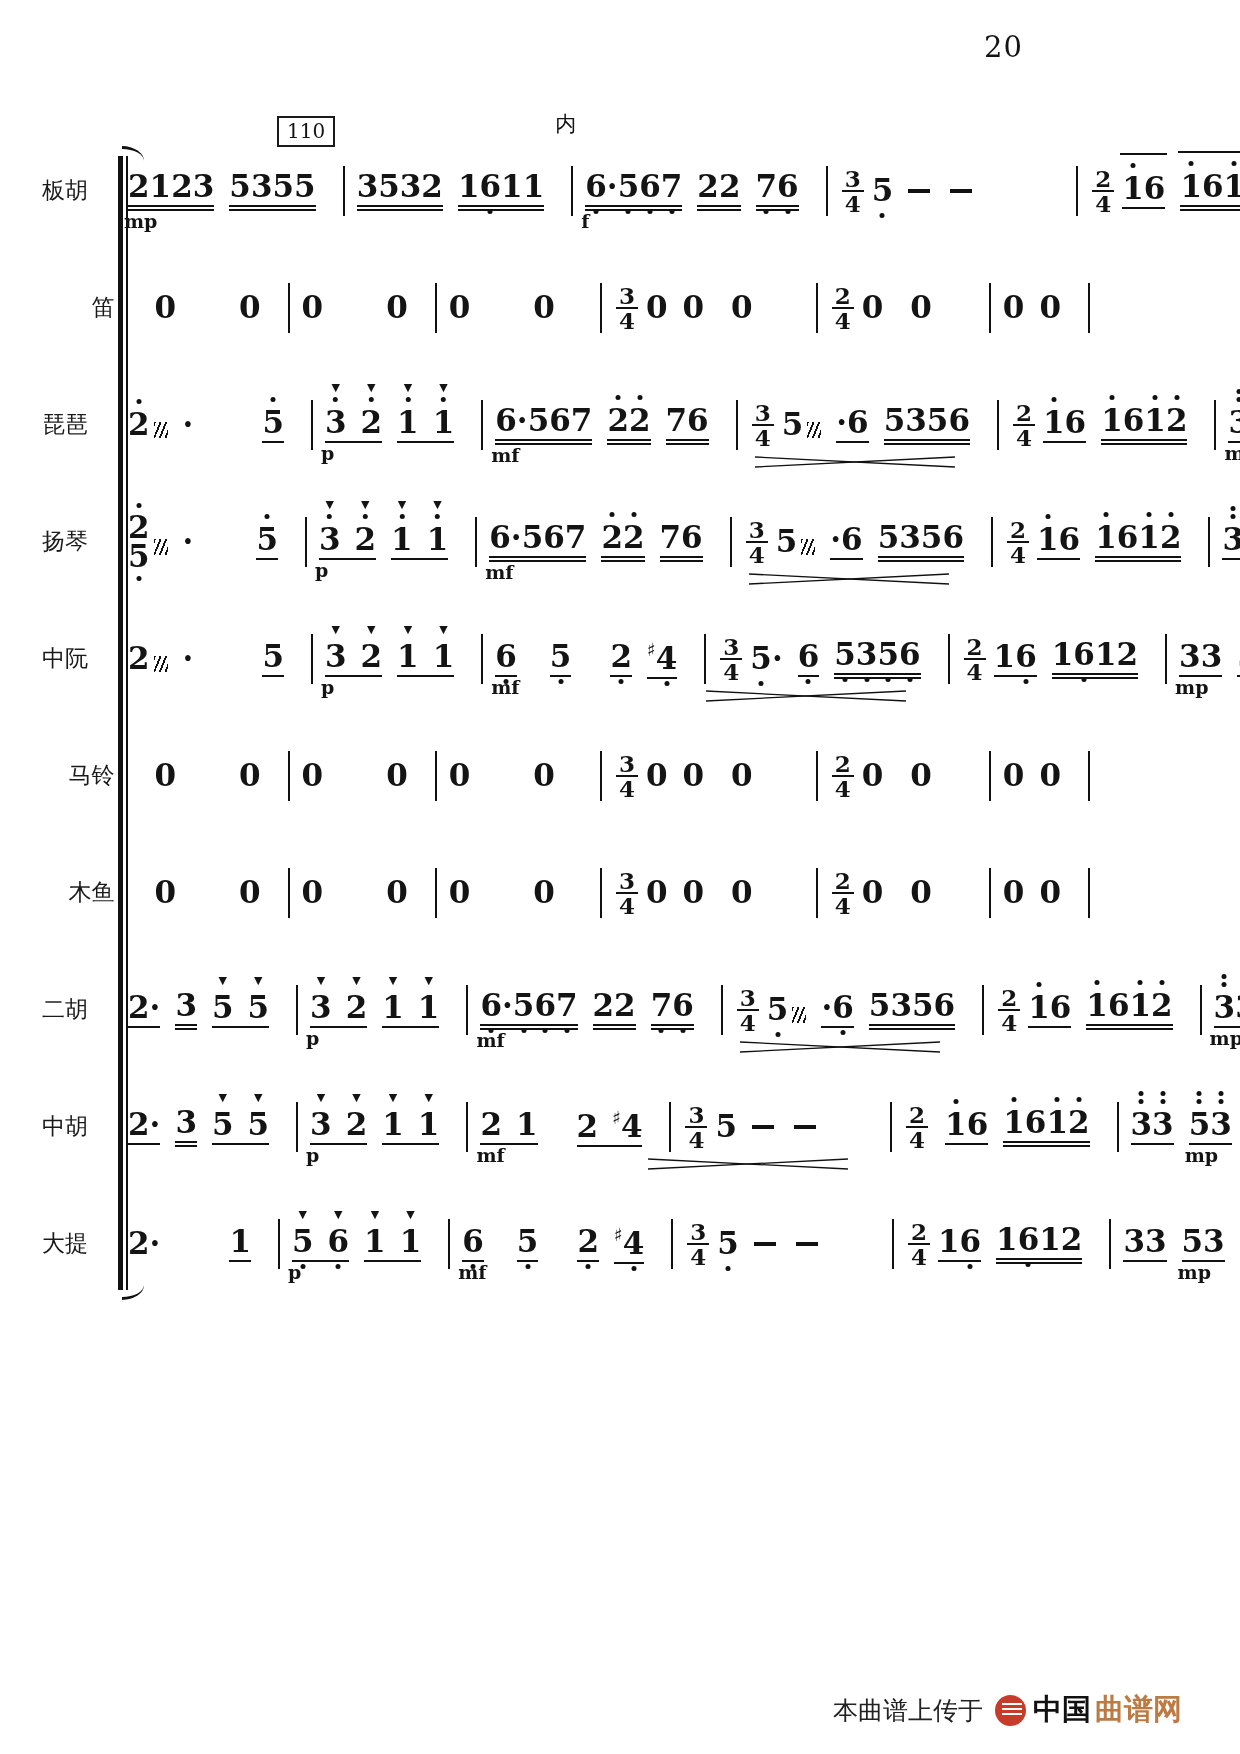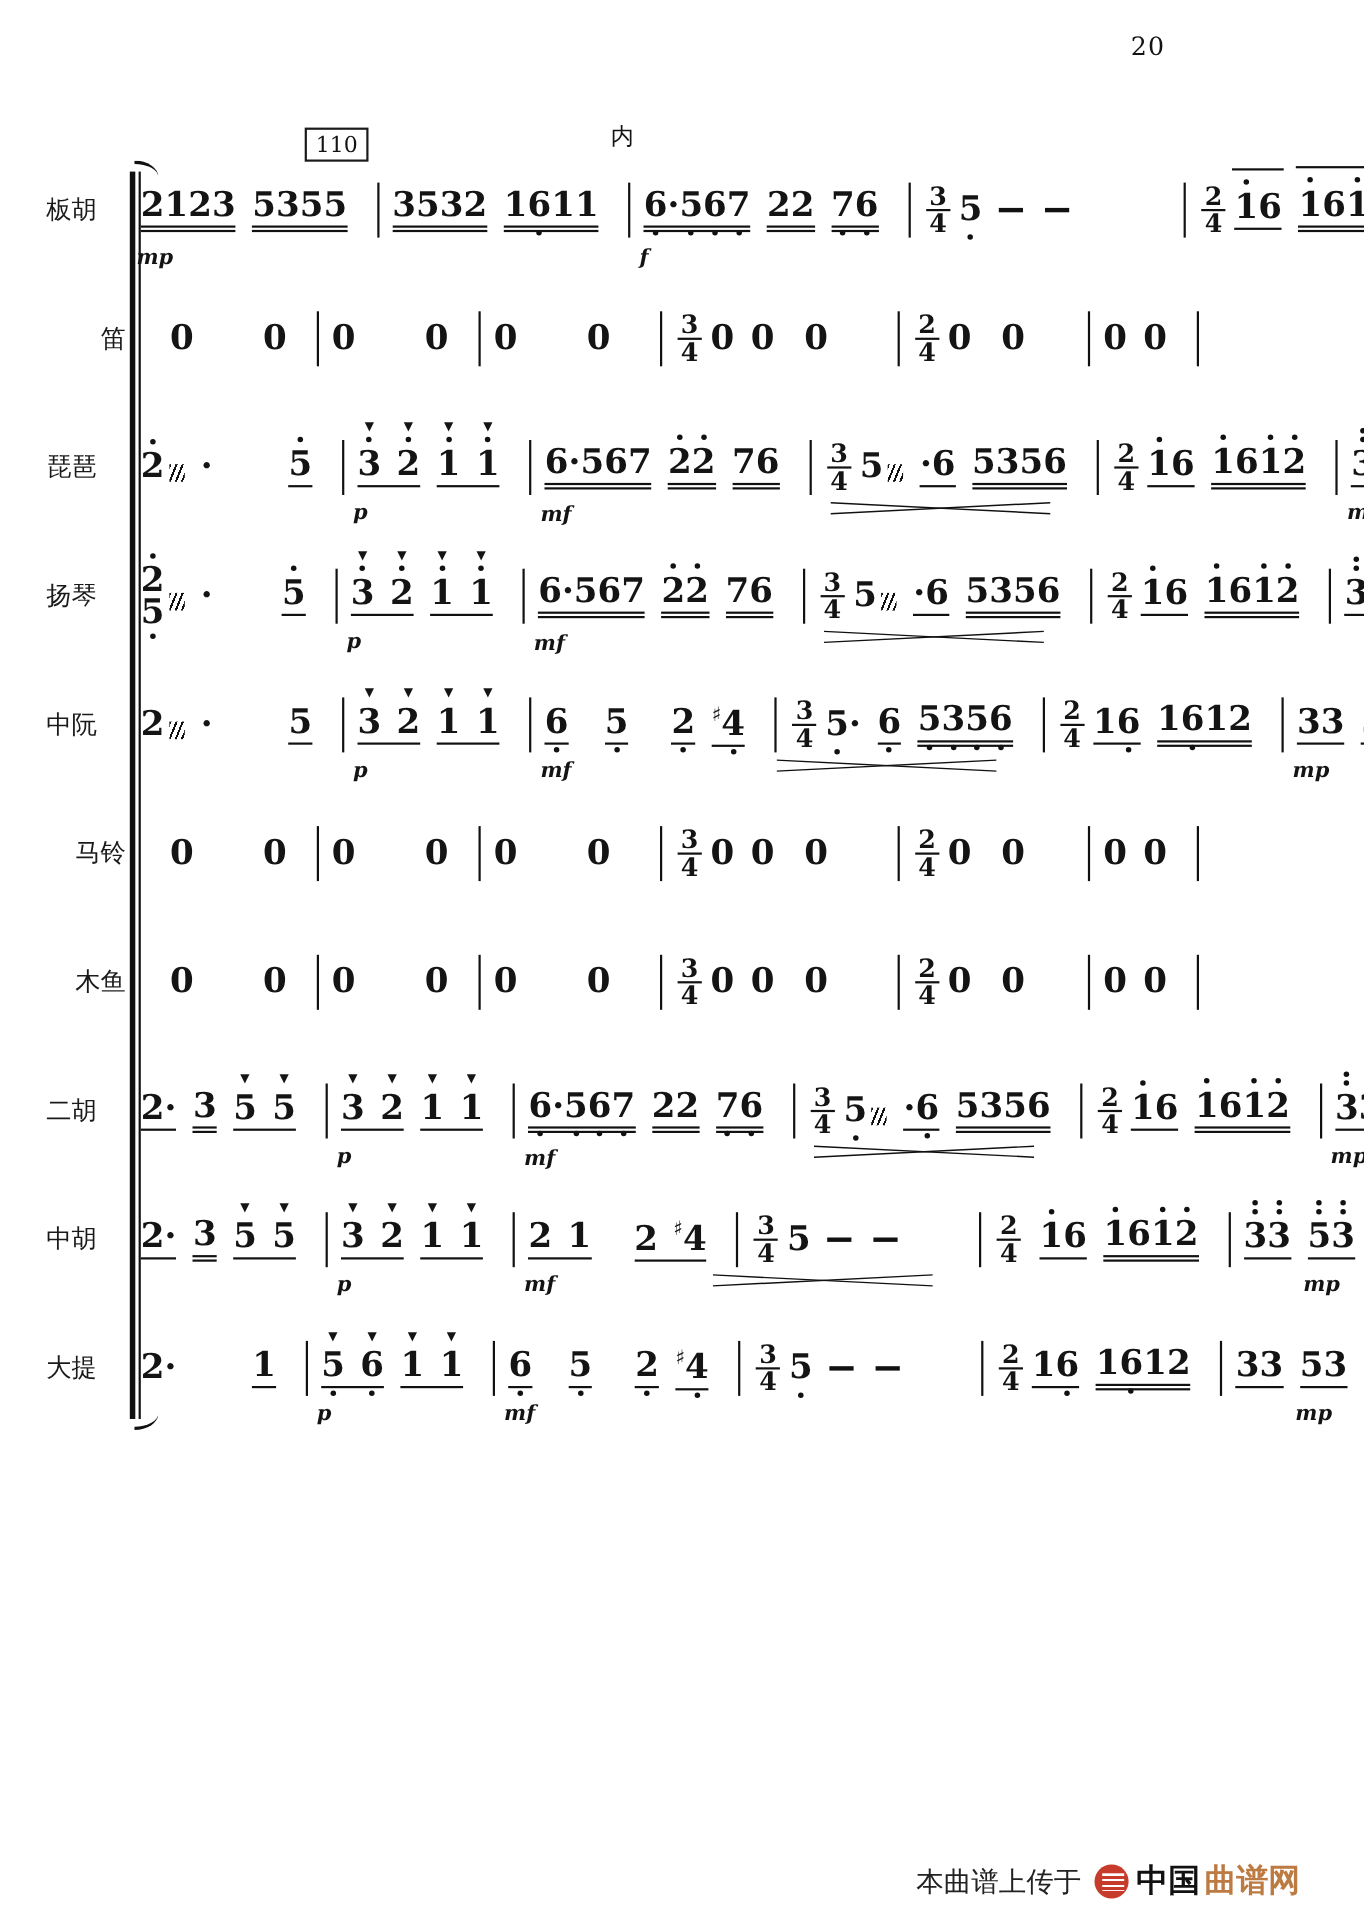--- a/index.html
+++ b/index.html
@@ -1,19 +1,19 @@
 <!DOCTYPE html>
 <html><head>
 <meta charset="utf-8">
 <style>
   html,body{margin:0;padding:0;}
   body{width:1240px;height:1754px;background:#ffffff;position:relative;overflow:hidden;
        font-family:"DejaVu Serif",serif;color:#141414;}
   
-  .page-num{position:absolute;top:30px;left:1028px;font-size:23px;letter-spacing:1px;}
+  .page-num{position:absolute;top:30px;left:984px;font-size:29px;letter-spacing:1px;}
   .tempo-box{position:absolute;top:116px;left:277px;border:2px solid #1a1a1a;padding:0 8px;
              font-size:20px;line-height:27px;font-weight:400;}
   
   .system{position:absolute;left:118px;top:152px;height:1142px;width:12px;}
   .system .thick{position:absolute;left:0;top:4px;bottom:4px;width:5px;background:#111;}
   .system .thin{position:absolute;left:8px;top:4px;bottom:4px;width:2px;background:#111;}
   .system::before{content:"";position:absolute;left:4px;top:-6px;width:22px;height:15px;
                   border-top:3px solid #111;border-top-right-radius:22px 15px;}
   .system::after{content:"";position:absolute;left:4px;bottom:-6px;width:22px;height:15px;
                  border-bottom:3px solid #111;border-bottom-right-radius:22px 15px;}
@@ -43,21 +43,21 @@
   .dt{width:5px;height:5px;border-radius:50%;background:#111;margin:1.5px 0;}
   .trem{align-self:center;width:14px;height:16px;margin-left:4px;transform:translateY(5px);
         background:repeating-linear-gradient(112deg,#111 0 1.8px,transparent 1.8px 5.2px);}
   .bar{width:2px;height:50px;background:#111;margin:0 12px;position:relative;flex:none;}
   .time{display:inline-flex;flex-direction:column;align-items:center;margin:0 8px 0 2px;
         font-weight:700;font-size:23px;line-height:23px;}
   .time .tn{border-bottom:2.5px solid #111;padding:0 3px;}
   .time .td{padding:0 3px;}
   .dash{width:22px;height:4px;background:#111;margin-right:20px;align-self:center;flex:none;}
   .sp{display:inline-block;flex:none;}
-  .dyn{position:absolute;top:100%;left:-4px;margin-top:14px;font-style:italic;font-weight:700;
+  .dyn{position:absolute;top:100%;left:-4px;margin-top:1px;font-weight:700;
        font-size:19px;line-height:1;letter-spacing:0;}
   .ann{position:absolute;bottom:100%;left:-16px;margin-bottom:28px;font-size:21px;font-weight:400;
        font-family:"Liberation Sans",sans-serif;}
   .stack{display:inline-flex;flex-direction:column;align-items:center;line-height:29px;}
   .hp{position:relative;top:36px;flex:none;display:inline-block;height:14px;}
   .hp line{stroke:#111;stroke-width:1.3;}
   
   .footer{position:absolute;left:833px;top:1690px;display:flex;align-items:center;}
   .footer .pre{font-size:25px;font-family:"Liberation Sans",sans-serif;color:#222;}
   .logo{width:31px;height:31px;border-radius:50%;background:#c63b2a;position:relative;

